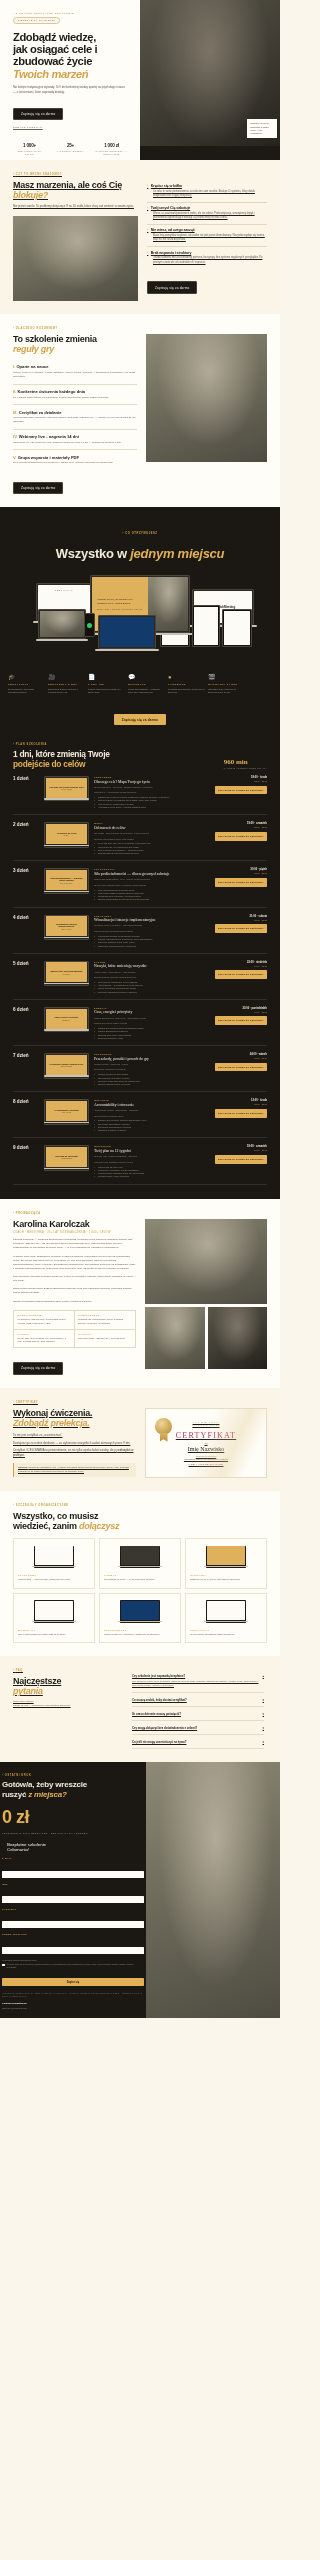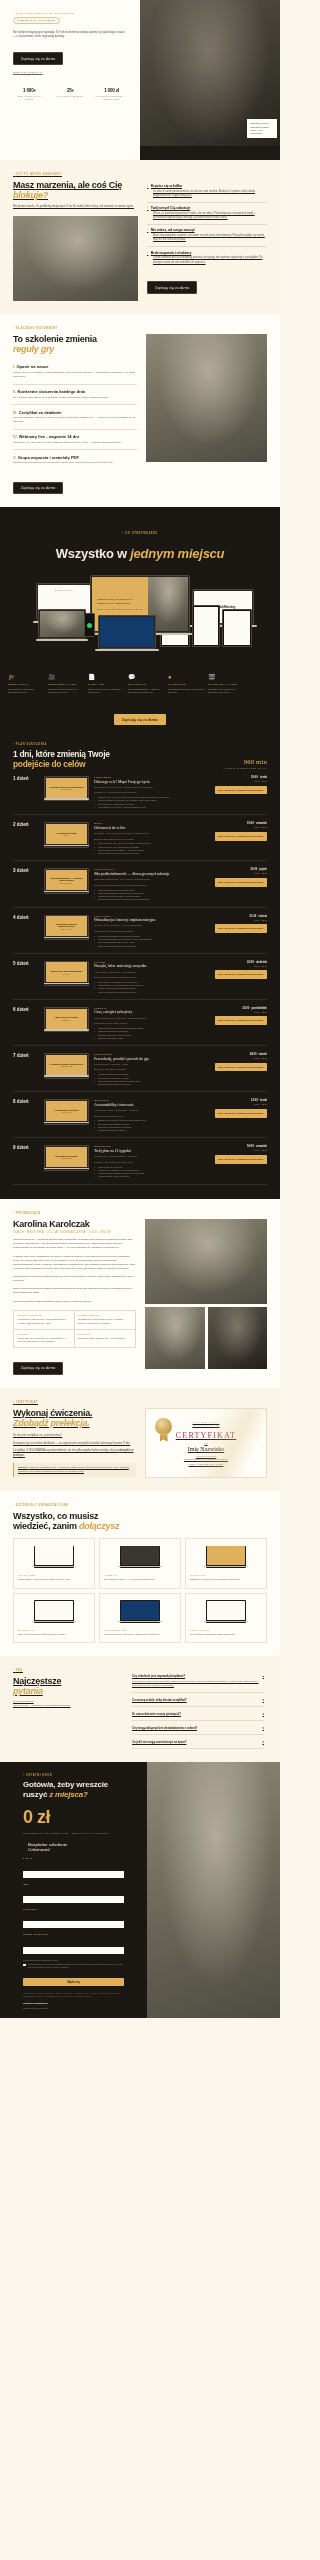--- a/index.html
+++ b/index.html
@@ -113,21 +113,21 @@
   .feat{width:40px;padding-right:3px;}
   .feat-ico{font-size:6px;color:#d2a24c;line-height:1;}
   .feat-t{font-size:2.5px;letter-spacing:.5px;color:#d2a24c;text-transform:uppercase;margin-top:3px;font-weight:700;}
   .feat-b{font-size:2.2px;line-height:1.55;color:#a39a8a;margin-top:1.6px;}
 
   
   .prog{background:#1b1814;color:#f1e9da;padding:4px 13px 14px;}
   .prog-head{display:flex;justify-content:space-between;align-items:flex-end;}
   .prog h2{font-size:8.4px;font-weight:700;letter-spacing:-.25px;margin-top:3px;}
   .prog h2 .ital{color:#e2b056;}
-  .minutes{font-size:7px;color:#e2b056;font-family:"Liberation Serif",serif;text-align:right;}
+  .minutes{font-size:7px;color:#e2b056;font-family:"Liberation Serif",serif;font-weight:bold;}
   .minutes-lbl{font-size:2.1px;letter-spacing:.45px;color:#9b9283;text-transform:uppercase;margin-top:1px;text-align:right;}
   .day{display:flex;gap:5px;padding:7px 0 5px;border-bottom:.3px solid #332e27;}
   .day-no{width:26px;font-size:4.6px;font-weight:700;flex:none;}
   .day-thumb{width:45px;flex:none;}
   .thumb-lap{background:#2b2824;border:.4px solid #4b443a;border-radius:1px;padding:.7px;}
   .thumb-scr{background:#e0b15c;height:20px;display:flex;flex-direction:column;justify-content:center;align-items:center;gap:1px;padding:2px;}
   .thumb-t{font-size:2px;font-weight:700;color:#2c2411;text-align:center;line-height:1.25;}
   .thumb-b{font-size:1.5px;color:#5e4e25;text-align:center;letter-spacing:.2px;}
   .thumb-base{height:1.4px;background:#c9c3b6;margin:.6px -2px 0;border-radius:1px;}
   .day-mid{flex:1;min-width:0;}
@@ -205,21 +205,21 @@
   
   .faq-left{width:110px;}
   .faq-right{width:132px;}
   .faq-item{border-bottom:.3px solid #e6dcc4;padding:4.5px 0;}
   .faq-q{display:flex;justify-content:space-between;gap:4px;font-size:2.8px;font-weight:700;color:#24211c;}
   .faq-a{font-size:2.3px;line-height:1.65;color:#5f5a51;margin-top:2.5px;}
   .faq-note{font-size:2.4px;line-height:1.6;color:#5f5a51;margin-top:4px;}
 
   
   .final{display:flex;width:280px;background:#1b1814;color:#f1e9da;}
-  .final-l{width:152px;padding:12px 23px 9px;}
+  .final-l{width:152px;padding:12px 2px 9px;}
   .final-r{width:140px;position:relative;}
   .final h2{font-size:8px;font-weight:700;letter-spacing:-.2px;margin-top:3px;line-height:1.15;}
   .final h2 .ital{font-style:italic;color:#e2b056;}
   .price{font-size:18px;color:#e2b056;font-weight:700;letter-spacing:-.5px;margin-top:8px;}
   .price-note{font-size:2.1px;letter-spacing:.5px;color:#a39a8a;text-transform:uppercase;margin-top:4px;}
   .form-title{font-size:4.4px;color:#f5eee0;margin-top:8px;line-height:1.3;padding-left:5px;}
   .field{margin-top:4px;}
   .field label{display:block;font-size:2.1px;letter-spacing:.4px;color:#d2a24c;text-transform:uppercase;font-weight:700;margin-bottom:1.4px;}
   .field input{
     width:100%;height:7px;background:#fffdf8;border:none;border-radius:.6px;
@@ -242,20 +242,26 @@
 <body>
 
 <div class="page">
 
   <section class="hero">
     <div class="hero-left">
       <div class="hero-badges">
         <div class="pill-line">› 9-DNIOWE BEZPŁATNE SZKOLENIE</div>
         <div class="pill">LISTOPAD 04–06.05.2026</div>
       </div>
+      <h1>
+        <span>Zdobądź wiedzę,</span><br>
+        <span>jak osiągać cele i</span><br>
+        <span>zbudować życie</span><br>
+        <span class="gold">Twoich marzeń</span>
+      </h1>
       <p class="hero-sub">Nie kolejne motywacyjne wywiady. To 9 dni konkretnej wiedzy opartej na psychologii i nauce — z ćwiczeniami, które naprawdę działają.</p>
       <div class="hero-cta">
         <span class="btn-dark">Zapisuję się za darmo</span>
       </div>
       <a class="hero-link" href="#">ZOBACZ PROGRAM</a>
       <div class="stats">
         <div class="stat">
           <div class="stat-num">1 000+</div>
           <div class="stat-lbl">ZREALIZOWANYCH CELÓW</div>
         </div>

